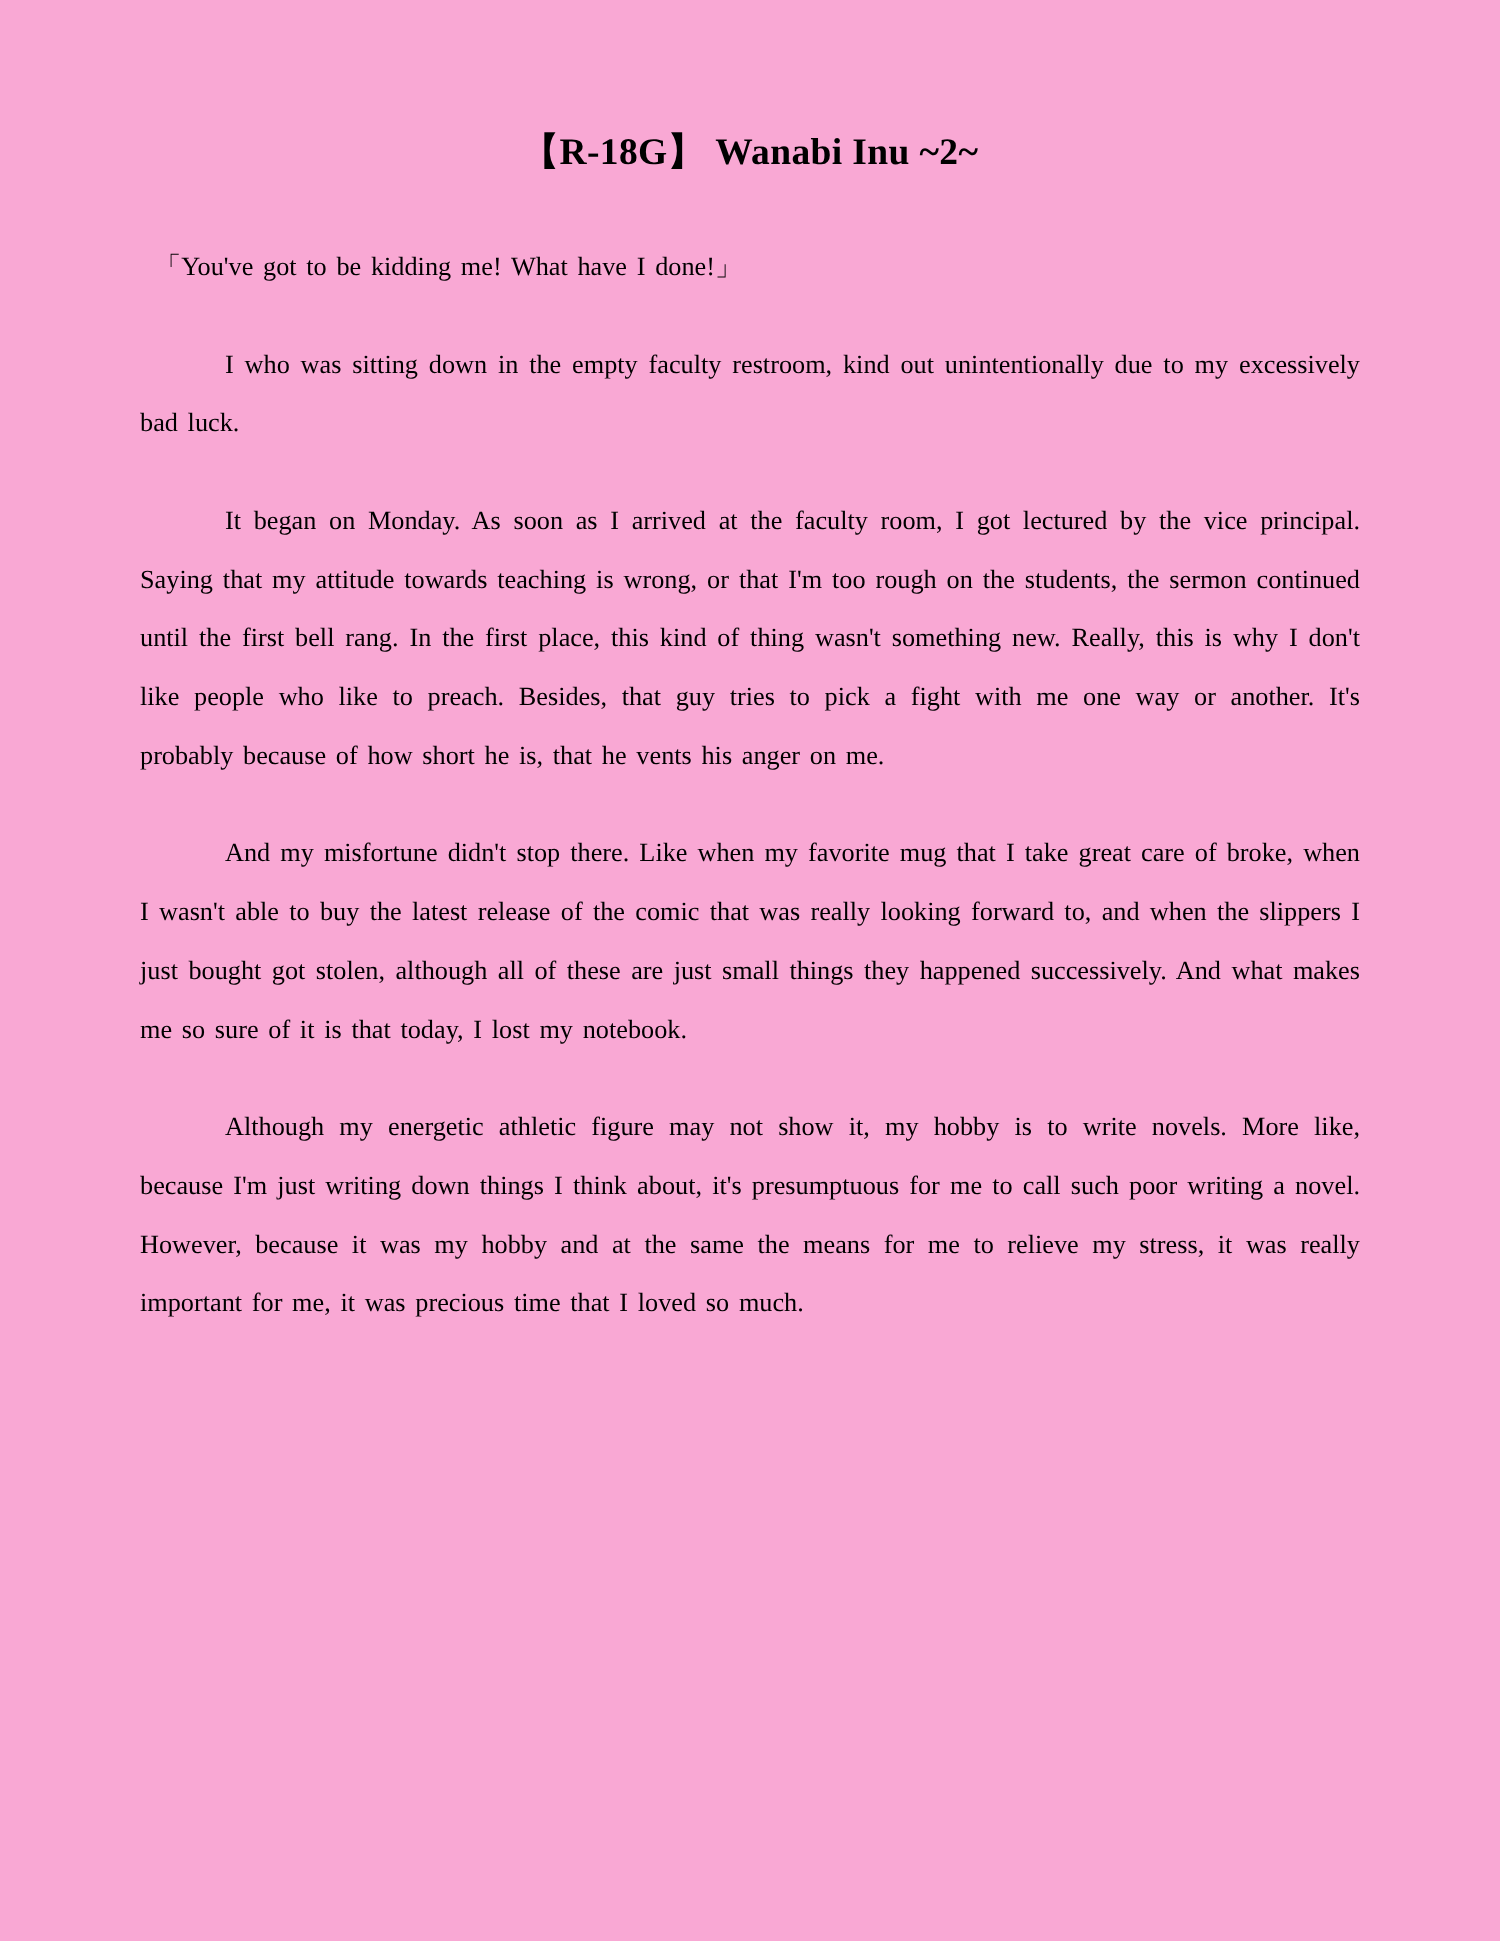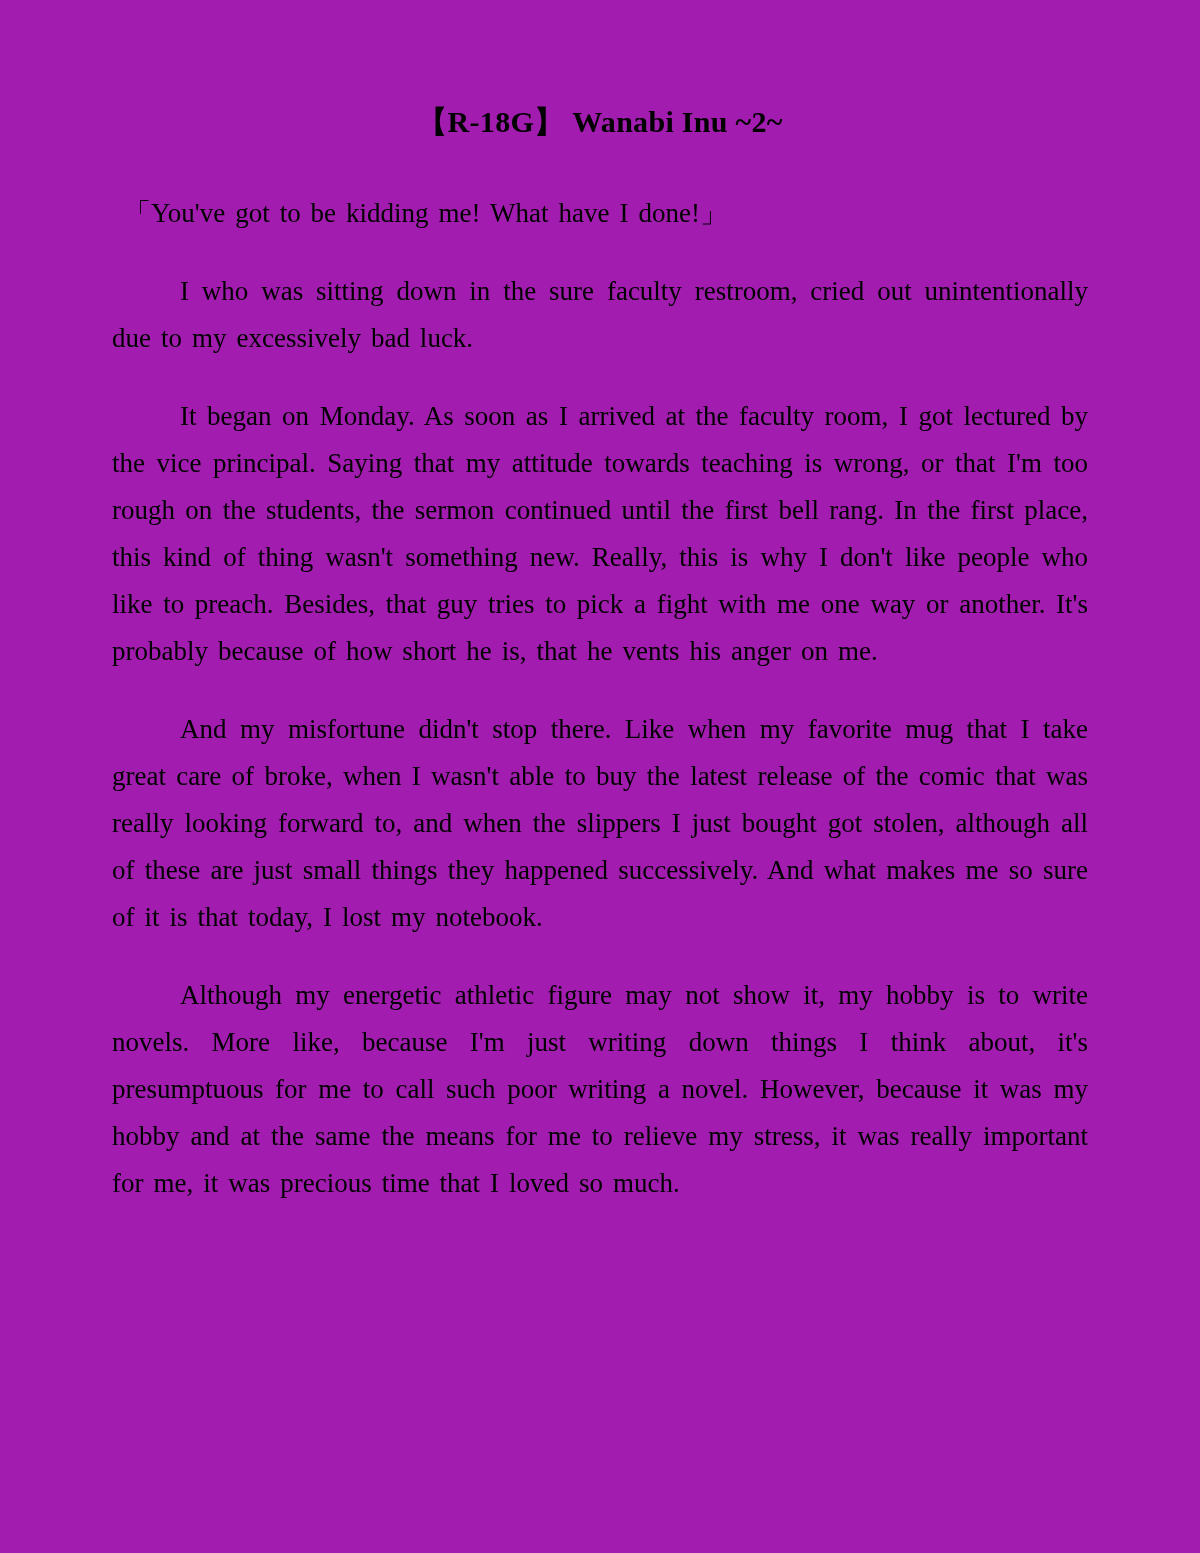--- a/index.html
+++ b/index.html
@@ -12,32 +12,32 @@
     width: 1200px;
     min-height: 1553px;
     font-family: "Liberation Serif", serif;
     -webkit-font-smoothing: antialiased;
   }
   .page {
     box-sizing: border-box;
     width: 1200px;
     min-height: 1553px;
     padding: 104px 112px 60px 112px;
-    background: #a21caf;
+    background: #f9a8d4;
   }
   .doc-title {
     text-align: center;
     font-size: 30px;
     line-height: 36px;
     font-weight: 700;
     margin: 0 0 50px 0;
     letter-spacing: 0.3px;
   }
   p {
-    font-size: 27px;
+    font-size: 21px;
     line-height: 47px;
     margin: 0 0 31px 0;
     text-align: justify;
     word-spacing: 0.12em;
   }
   p.dialogue {
     text-align: left;
     text-indent: 12px;
   }
   p.body-par {
@@ -51,21 +51,21 @@
 </style>
 </head>
 <body>
 
 <div class="page">
 
   <h1 class="doc-title">【R-18G】 Wanabi Inu ~2~</h1>
 
   <p class="dialogue">「You've got to be kidding me! What have I done!」</p>
 
-  <p class="body-par">I who was sitting down in the sure faculty restroom, cried out unintentionally due to my excessively bad luck.</p>
+  <p class="body-par">I who was sitting down in the empty faculty restroom, kind out unintentionally due to my excessively bad luck.</p>
 
   <p class="body-par">It began on Monday. As soon as I arrived at the faculty room, I got lectured by the vice principal.  Saying that my attitude towards teaching is wrong, or that I'm too rough on the students, the sermon continued until the first bell rang. In the first place, this kind of thing wasn't something new. Really, this is why I don't like people who like to preach. Besides, that guy tries to pick a fight with me one way or another. It's probably because of how short he is, that he vents his anger on me.</p>
 
   <p class="body-par">And my misfortune didn't stop there. Like when my favorite mug that I take great care of broke, when I wasn't able to buy the latest release of the comic that was really looking forward to, and when the slippers I just bought got stolen, although all of these are just small things they happened successively. And what makes me so sure of it is that today, I lost my notebook.</p>
 
   <p class="body-par gap-above">Although my energetic athletic figure may not show it, my hobby is to write novels. More like, because I'm just writing down things I think about, it's presumptuous for me to call such poor writing a novel. However, because it was my hobby and at the same the means for me to relieve my stress, it was really important for me, it was precious time that I loved so much.</p>
 
 </div>
 
 </body></html>

